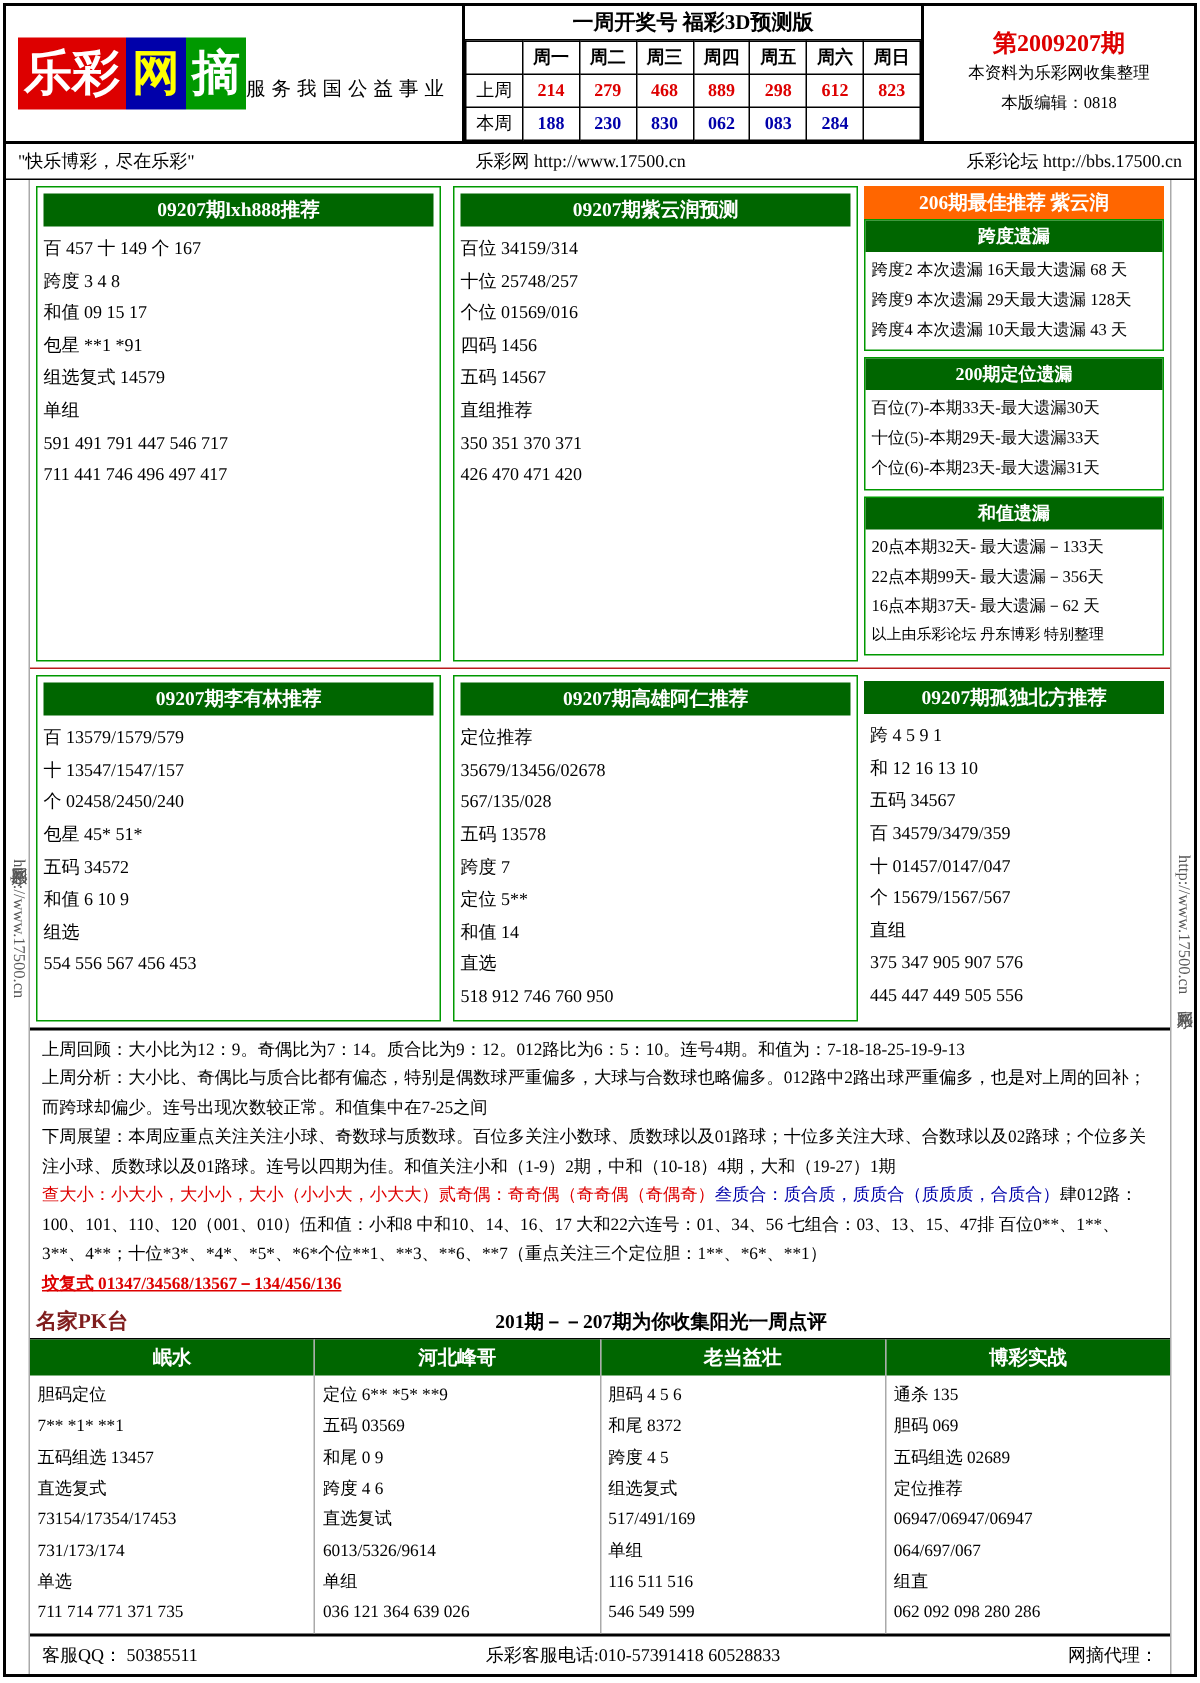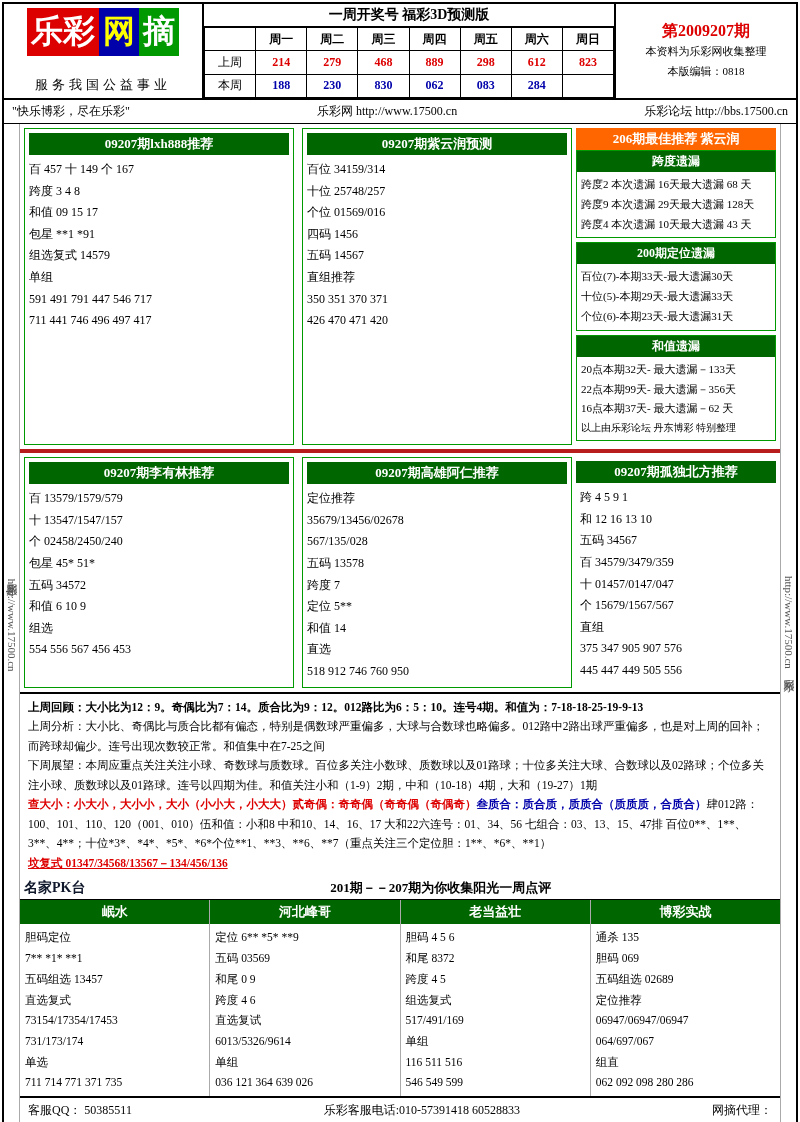--- a/index.html
+++ b/index.html
@@ -20,21 +20,21 @@
     
     .header {
       display: flex;
       align-items: stretch;
       border-bottom: 2px solid #000;
     }
     .logo-area {
       background: #fff;
       padding: 4px 8px;
       display: flex;
-      flex-direction: column;
+      flex-direction: row;
       align-items: center;
       justify-content: center;
       min-width: 200px;
       border-right: 2px solid #000;
     }
     .logo-subtitle {
       font-size: 13px;
       color: #000;
       margin-top: 20px;
       letter-spacing: 4px;
@@ -136,21 +136,21 @@
 
     .content-area {
       flex: 1;
       display: flex;
       flex-direction: column;
     }
 
     
     .top-section {
       display: flex;
-      border-bottom: 4px solid #b91c1c;
+      border-bottom: 1px solid #b91c1c;
     }
 
     .section-box {
       border: 1px solid #090;
       margin: 4px;
       padding: 4px;
       flex: 1;
     }
     .section-box-title {
       background: #060;
@@ -216,21 +216,21 @@
 
     
     .pk-title-row {
       display: flex;
       align-items: center;
       border-bottom: 1px solid #000;
       padding: 2px 4px;
       background: #fff;
     }
     .pk-left {
-      color: #0f172a;
+      color: #7f1d1d;
       font-size: 14px;
       font-weight: bold;
       margin-right: 20px;
     }
     .pk-right {
       flex: 1;
       text-align: center;
       font-size: 13px;
       font-weight: bold;
       color: #000;
@@ -263,21 +263,21 @@
     
     .footer {
       display: flex;
       align-items: center;
       padding: 4px 8px;
       font-size: 12px;
       border-top: 1px solid #000;
       justify-content: space-between;
     }
 
-    .bold { font-weight: bold; margin-top: 44px; }
+    .bold { font-weight: normal; margin-top: 44px; }
     .red { color: #d00; }
     .blue { color: #00a; }
   </style>
 </head>
 <body>
 
 <div class="outer-border">
 
   <div class="header">
 

